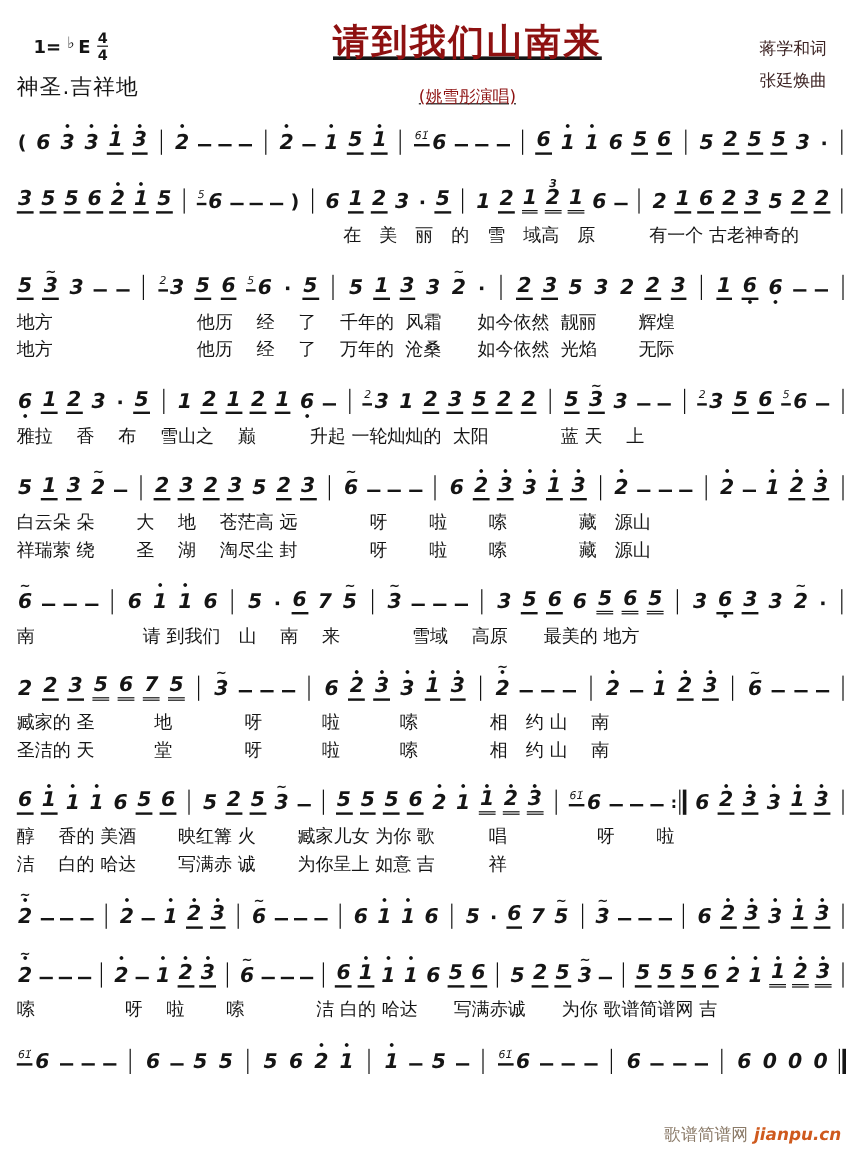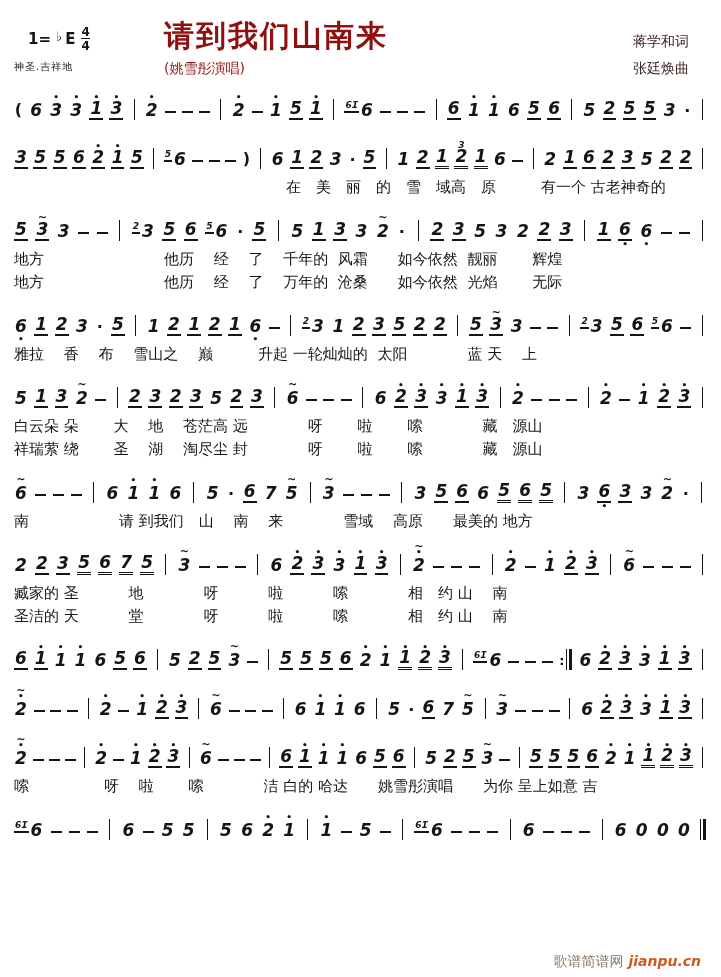--- a/index.html
+++ b/index.html
@@ -16,24 +16,24 @@
     font-family:"DejaVu Sans",sans-serif;color:var(--text);
     position:relative;padding:12px 14px;box-sizing:border-box;overflow:hidden;
   }
   
   .hdr{display:flex;align-items:flex-start;margin-bottom:6px;}
   .hdr-left{width:150px;padding-top:14px;}
   .key-line{display:flex;align-items:center;gap:3px;font-size:15px;font-weight:bold;padding-left:14px;}
   .flat{font-size:13px;position:relative;top:-3px;margin-left:2px;}
   .frac{display:inline-flex;flex-direction:column;align-items:center;line-height:1;font-size:12px;font-weight:bold;margin-left:3px;}
   .frac .den{border-top:1px solid var(--text);padding-top:1px;}
-  .mood{font-size:10px;margin-top:8px;letter-spacing:1px;}
-  .hdr-center{flex:1;text-align:left;}
+  .mood{font-size:18px;margin-top:8px;letter-spacing:1px;}
+  .hdr-center{flex:1;text-align:center;text-decoration:underline;}
   .title{font-size:30px;font-weight:bold;color:var(--title);letter-spacing:2px;line-height:1.2;margin-top:6px;}
-  .subtitle{font-size:14px;color:var(--title);margin-top:6px;}
+  .subtitle{font-size:14px;color:var(--title);margin-top:18px;}
   .hdr-right{width:92px;text-align:center;padding-top:16px;}
   .credit{font-size:14px;color:var(--credits);line-height:1.9;white-space:nowrap;}
   
   .systems{margin-top:4px;}
   .system{margin-bottom:9px;}
   .notation{display:flex;justify-content:space-between;align-items:flex-start;height:40px;}
   .tok{display:inline-flex;flex-direction:column;align-items:center;min-width:9px;}
   .sup{height:13px;display:flex;flex-direction:column;align-items:center;justify-content:flex-end;line-height:1;}
   .sup .dot{font-size:9px;line-height:5px;font-weight:bold;}
   .sup .trill{font-size:11px;line-height:6px;font-weight:bold;}
@@ -43,27 +43,27 @@
   .num.u1{border-bottom:2px solid var(--text);}
   .num.u2{border-bottom:3px double var(--text);}
   .sub{height:8px;display:flex;align-items:flex-start;}
   .sub .dot{font-size:9px;line-height:7px;font-weight:bold;}
   .dashline{display:inline-block;width:11px;border-top:2px solid var(--text);margin-bottom:7px;}
   .augdot{font-weight:bold;font-size:16px;line-height:16px;margin-bottom:1px;}
   .paren{font-size:16px;font-weight:bold;line-height:20px;}
   .vline{display:inline-block;width:0;border-left:1px solid var(--text);height:21px;}
   .vline.thick{border-left-width:3px;margin-left:2px;}
   .rdots{font-weight:bold;font-size:13px;line-height:19px;margin-right:2px;}
-  .grace{display:inline-flex;align-items:flex-end;gap:1px;font-size:9px;font-weight:bold;font-style:italic;
+  .grace{display:inline-flex;align-items:flex-end;gap:1px;font-size:9px;font-weight:normal;font-style:italic;
          border-bottom:2px double var(--text);margin-right:1px;transform:translateY(-7px);line-height:1.1;padding:0 1px;text-align:center;}
   
   .lyric-row{display:flex;font-size:15px;line-height:23px;}
   .lyric-text{white-space:pre;}
   
-  .watermark{position:absolute;right:20px;bottom:6px;font-size:14px;color:var(--wm);}
+  .watermark{position:absolute;right:20px;bottom:22px;font-size:14px;color:var(--wm);}
   .wm-domain{color:var(--wmd);font-weight:bold;font-style:italic;margin-left:5px;}
 </style>
 </head>
 <body>
 
 <div class="page">
 
   <div class="hdr">
     <div class="hdr-left">
       <div class="key-line">
@@ -2303,327 +2303,25 @@
             <span class="sub"></span>
           </span>
           <span class="tok bar">
             <span class="sup"></span>
             <span class="mid">
               <span class="vline"></span>
             </span>
             <span class="sub"></span>
           </span>
         </div>
-      </div>
-      <div class="system">
-        <div class="notation">
-          <span class="tok">
-            <span class="sup">
-              <span class="trill">~</span>
-              <span class="dot">•</span>
-            </span>
-            <span class="mid">
-              <span class="num">2</span>
-            </span>
-            <span class="sub"></span>
-          </span>
-          <span class="tok dash">
-            <span class="sup"></span>
-            <span class="mid">
-              <span class="dashline"></span>
-            </span>
-            <span class="sub"></span>
-          </span>
-          <span class="tok dash">
-            <span class="sup"></span>
-            <span class="mid">
-              <span class="dashline"></span>
-            </span>
-            <span class="sub"></span>
-          </span>
-          <span class="tok dash">
-            <span class="sup"></span>
-            <span class="mid">
-              <span class="dashline"></span>
-            </span>
-            <span class="sub"></span>
-          </span>
-          <span class="tok bar">
-            <span class="sup"></span>
-            <span class="mid">
-              <span class="vline"></span>
-            </span>
-            <span class="sub"></span>
-          </span>
-          <span class="tok">
-            <span class="sup">
-              <span class="dot">•</span>
-            </span>
-            <span class="mid">
-              <span class="num">2</span>
-            </span>
-            <span class="sub"></span>
-          </span>
-          <span class="tok dash">
-            <span class="sup"></span>
-            <span class="mid">
-              <span class="dashline"></span>
-            </span>
-            <span class="sub"></span>
-          </span>
-          <span class="tok">
-            <span class="sup">
-              <span class="dot">•</span>
-            </span>
-            <span class="mid">
-              <span class="num">1</span>
-            </span>
-            <span class="sub"></span>
-          </span>
-          <span class="tok">
-            <span class="sup">
-              <span class="dot">•</span>
-            </span>
-            <span class="mid">
-              <span class="num u1">2</span>
-            </span>
-            <span class="sub"></span>
-          </span>
-          <span class="tok">
-            <span class="sup">
-              <span class="dot">•</span>
-            </span>
-            <span class="mid">
-              <span class="num u1">3</span>
-            </span>
-            <span class="sub"></span>
-          </span>
-          <span class="tok bar">
-            <span class="sup"></span>
-            <span class="mid">
-              <span class="vline"></span>
-            </span>
-            <span class="sub"></span>
-          </span>
-          <span class="tok">
-            <span class="sup">
-              <span class="trill">~</span>
-            </span>
-            <span class="mid">
-              <span class="num">6</span>
-            </span>
-            <span class="sub"></span>
-          </span>
-          <span class="tok dash">
-            <span class="sup"></span>
-            <span class="mid">
-              <span class="dashline"></span>
-            </span>
-            <span class="sub"></span>
-          </span>
-          <span class="tok dash">
-            <span class="sup"></span>
-            <span class="mid">
-              <span class="dashline"></span>
-            </span>
-            <span class="sub"></span>
-          </span>
-          <span class="tok dash">
-            <span class="sup"></span>
-            <span class="mid">
-              <span class="dashline"></span>
-            </span>
-            <span class="sub"></span>
-          </span>
-          <span class="tok bar">
-            <span class="sup"></span>
-            <span class="mid">
-              <span class="vline"></span>
-            </span>
-            <span class="sub"></span>
-          </span>
-          <span class="tok">
-            <span class="sup"></span>
-            <span class="mid">
-              <span class="num">6</span>
-            </span>
-            <span class="sub"></span>
-          </span>
-          <span class="tok">
-            <span class="sup">
-              <span class="dot">•</span>
-            </span>
-            <span class="mid">
-              <span class="num">1</span>
-            </span>
-            <span class="sub"></span>
-          </span>
-          <span class="tok">
-            <span class="sup">
-              <span class="dot">•</span>
-            </span>
-            <span class="mid">
-              <span class="num">1</span>
-            </span>
-            <span class="sub"></span>
-          </span>
-          <span class="tok">
-            <span class="sup"></span>
-            <span class="mid">
-              <span class="num">6</span>
-            </span>
-            <span class="sub"></span>
-          </span>
-          <span class="tok bar">
-            <span class="sup"></span>
-            <span class="mid">
-              <span class="vline"></span>
-            </span>
-            <span class="sub"></span>
-          </span>
-          <span class="tok">
-            <span class="sup"></span>
-            <span class="mid">
-              <span class="num">5</span>
-            </span>
-            <span class="sub"></span>
-          </span>
-          <span class="tok">
-            <span class="sup"></span>
-            <span class="mid">
-              <span class="augdot">·</span>
-            </span>
-            <span class="sub"></span>
-          </span>
-          <span class="tok">
-            <span class="sup"></span>
-            <span class="mid">
-              <span class="num u1">6</span>
-            </span>
-            <span class="sub"></span>
-          </span>
-          <span class="tok">
-            <span class="sup"></span>
-            <span class="mid">
-              <span class="num">7</span>
-            </span>
-            <span class="sub"></span>
-          </span>
-          <span class="tok">
-            <span class="sup">
-              <span class="trill">~</span>
-            </span>
-            <span class="mid">
-              <span class="num">5</span>
-            </span>
-            <span class="sub"></span>
-          </span>
-          <span class="tok bar">
-            <span class="sup"></span>
-            <span class="mid">
-              <span class="vline"></span>
-            </span>
-            <span class="sub"></span>
-          </span>
-          <span class="tok">
-            <span class="sup">
-              <span class="trill">~</span>
-            </span>
-            <span class="mid">
-              <span class="num">3</span>
-            </span>
-            <span class="sub"></span>
-          </span>
-          <span class="tok dash">
-            <span class="sup"></span>
-            <span class="mid">
-              <span class="dashline"></span>
-            </span>
-            <span class="sub"></span>
-          </span>
-          <span class="tok dash">
-            <span class="sup"></span>
-            <span class="mid">
-              <span class="dashline"></span>
-            </span>
-            <span class="sub"></span>
-          </span>
-          <span class="tok dash">
-            <span class="sup"></span>
-            <span class="mid">
-              <span class="dashline"></span>
-            </span>
-            <span class="sub"></span>
-          </span>
-          <span class="tok bar">
-            <span class="sup"></span>
-            <span class="mid">
-              <span class="vline"></span>
-            </span>
-            <span class="sub"></span>
-          </span>
-          <span class="tok">
-            <span class="sup"></span>
-            <span class="mid">
-              <span class="num">6</span>
-            </span>
-            <span class="sub"></span>
-          </span>
-          <span class="tok">
-            <span class="sup">
-              <span class="dot">•</span>
-            </span>
-            <span class="mid">
-              <span class="num u1">2</span>
-            </span>
-            <span class="sub"></span>
-          </span>
-          <span class="tok">
-            <span class="sup">
-              <span class="dot">•</span>
-            </span>
-            <span class="mid">
-              <span class="num u1">3</span>
-            </span>
-            <span class="sub"></span>
-          </span>
-          <span class="tok">
-            <span class="sup">
-              <span class="dot">•</span>
-            </span>
-            <span class="mid">
-              <span class="num">3</span>
-            </span>
-            <span class="sub"></span>
-          </span>
-          <span class="tok">
-            <span class="sup">
-              <span class="dot">•</span>
-            </span>
-            <span class="mid">
-              <span class="num u1">1</span>
-            </span>
-            <span class="sub"></span>
-          </span>
-          <span class="tok">
-            <span class="sup">
-              <span class="dot">•</span>
-            </span>
-            <span class="mid">
-              <span class="num u1">3</span>
-            </span>
-            <span class="sub"></span>
-          </span>
-          <span class="tok bar">
-            <span class="sup"></span>
-            <span class="mid">
-              <span class="vline"></span>
-            </span>
-            <span class="sub"></span>
-          </span>
+        <div class="lyric-row">
+          <span class="lyric-text">醇　 香的 美酒　　 映红篝 火　　 臧家儿女 为你 歌　　　唱　　　　　呀　　 啦</span>
+        </div>
+        <div class="lyric-row">
+          <span class="lyric-text">洁　 白的 哈达　　 写满赤 诚　　 为你呈上 如意 吉　　　祥</span>
         </div>
       </div>
       <div class="system">
         <div class="notation">
           <span class="tok">
             <span class="sup">
               <span class="trill">~</span>
               <span class="dot">•</span>
             </span>
             <span class="mid">
@@ -2742,20 +2440,328 @@
           <span class="tok bar">
             <span class="sup"></span>
             <span class="mid">
               <span class="vline"></span>
             </span>
             <span class="sub"></span>
           </span>
           <span class="tok">
             <span class="sup"></span>
             <span class="mid">
+              <span class="num">6</span>
+            </span>
+            <span class="sub"></span>
+          </span>
+          <span class="tok">
+            <span class="sup">
+              <span class="dot">•</span>
+            </span>
+            <span class="mid">
+              <span class="num">1</span>
+            </span>
+            <span class="sub"></span>
+          </span>
+          <span class="tok">
+            <span class="sup">
+              <span class="dot">•</span>
+            </span>
+            <span class="mid">
+              <span class="num">1</span>
+            </span>
+            <span class="sub"></span>
+          </span>
+          <span class="tok">
+            <span class="sup"></span>
+            <span class="mid">
+              <span class="num">6</span>
+            </span>
+            <span class="sub"></span>
+          </span>
+          <span class="tok bar">
+            <span class="sup"></span>
+            <span class="mid">
+              <span class="vline"></span>
+            </span>
+            <span class="sub"></span>
+          </span>
+          <span class="tok">
+            <span class="sup"></span>
+            <span class="mid">
+              <span class="num">5</span>
+            </span>
+            <span class="sub"></span>
+          </span>
+          <span class="tok">
+            <span class="sup"></span>
+            <span class="mid">
+              <span class="augdot">·</span>
+            </span>
+            <span class="sub"></span>
+          </span>
+          <span class="tok">
+            <span class="sup"></span>
+            <span class="mid">
+              <span class="num u1">6</span>
+            </span>
+            <span class="sub"></span>
+          </span>
+          <span class="tok">
+            <span class="sup"></span>
+            <span class="mid">
+              <span class="num">7</span>
+            </span>
+            <span class="sub"></span>
+          </span>
+          <span class="tok">
+            <span class="sup">
+              <span class="trill">~</span>
+            </span>
+            <span class="mid">
+              <span class="num">5</span>
+            </span>
+            <span class="sub"></span>
+          </span>
+          <span class="tok bar">
+            <span class="sup"></span>
+            <span class="mid">
+              <span class="vline"></span>
+            </span>
+            <span class="sub"></span>
+          </span>
+          <span class="tok">
+            <span class="sup">
+              <span class="trill">~</span>
+            </span>
+            <span class="mid">
+              <span class="num">3</span>
+            </span>
+            <span class="sub"></span>
+          </span>
+          <span class="tok dash">
+            <span class="sup"></span>
+            <span class="mid">
+              <span class="dashline"></span>
+            </span>
+            <span class="sub"></span>
+          </span>
+          <span class="tok dash">
+            <span class="sup"></span>
+            <span class="mid">
+              <span class="dashline"></span>
+            </span>
+            <span class="sub"></span>
+          </span>
+          <span class="tok dash">
+            <span class="sup"></span>
+            <span class="mid">
+              <span class="dashline"></span>
+            </span>
+            <span class="sub"></span>
+          </span>
+          <span class="tok bar">
+            <span class="sup"></span>
+            <span class="mid">
+              <span class="vline"></span>
+            </span>
+            <span class="sub"></span>
+          </span>
+          <span class="tok">
+            <span class="sup"></span>
+            <span class="mid">
+              <span class="num">6</span>
+            </span>
+            <span class="sub"></span>
+          </span>
+          <span class="tok">
+            <span class="sup">
+              <span class="dot">•</span>
+            </span>
+            <span class="mid">
+              <span class="num u1">2</span>
+            </span>
+            <span class="sub"></span>
+          </span>
+          <span class="tok">
+            <span class="sup">
+              <span class="dot">•</span>
+            </span>
+            <span class="mid">
+              <span class="num u1">3</span>
+            </span>
+            <span class="sub"></span>
+          </span>
+          <span class="tok">
+            <span class="sup">
+              <span class="dot">•</span>
+            </span>
+            <span class="mid">
+              <span class="num">3</span>
+            </span>
+            <span class="sub"></span>
+          </span>
+          <span class="tok">
+            <span class="sup">
+              <span class="dot">•</span>
+            </span>
+            <span class="mid">
+              <span class="num u1">1</span>
+            </span>
+            <span class="sub"></span>
+          </span>
+          <span class="tok">
+            <span class="sup">
+              <span class="dot">•</span>
+            </span>
+            <span class="mid">
+              <span class="num u1">3</span>
+            </span>
+            <span class="sub"></span>
+          </span>
+          <span class="tok bar">
+            <span class="sup"></span>
+            <span class="mid">
+              <span class="vline"></span>
+            </span>
+            <span class="sub"></span>
+          </span>
+        </div>
+      </div>
+      <div class="system">
+        <div class="notation">
+          <span class="tok">
+            <span class="sup">
+              <span class="trill">~</span>
+              <span class="dot">•</span>
+            </span>
+            <span class="mid">
+              <span class="num">2</span>
+            </span>
+            <span class="sub"></span>
+          </span>
+          <span class="tok dash">
+            <span class="sup"></span>
+            <span class="mid">
+              <span class="dashline"></span>
+            </span>
+            <span class="sub"></span>
+          </span>
+          <span class="tok dash">
+            <span class="sup"></span>
+            <span class="mid">
+              <span class="dashline"></span>
+            </span>
+            <span class="sub"></span>
+          </span>
+          <span class="tok dash">
+            <span class="sup"></span>
+            <span class="mid">
+              <span class="dashline"></span>
+            </span>
+            <span class="sub"></span>
+          </span>
+          <span class="tok bar">
+            <span class="sup"></span>
+            <span class="mid">
+              <span class="vline"></span>
+            </span>
+            <span class="sub"></span>
+          </span>
+          <span class="tok">
+            <span class="sup">
+              <span class="dot">•</span>
+            </span>
+            <span class="mid">
+              <span class="num">2</span>
+            </span>
+            <span class="sub"></span>
+          </span>
+          <span class="tok dash">
+            <span class="sup"></span>
+            <span class="mid">
+              <span class="dashline"></span>
+            </span>
+            <span class="sub"></span>
+          </span>
+          <span class="tok">
+            <span class="sup">
+              <span class="dot">•</span>
+            </span>
+            <span class="mid">
+              <span class="num">1</span>
+            </span>
+            <span class="sub"></span>
+          </span>
+          <span class="tok">
+            <span class="sup">
+              <span class="dot">•</span>
+            </span>
+            <span class="mid">
+              <span class="num u1">2</span>
+            </span>
+            <span class="sub"></span>
+          </span>
+          <span class="tok">
+            <span class="sup">
+              <span class="dot">•</span>
+            </span>
+            <span class="mid">
+              <span class="num u1">3</span>
+            </span>
+            <span class="sub"></span>
+          </span>
+          <span class="tok bar">
+            <span class="sup"></span>
+            <span class="mid">
+              <span class="vline"></span>
+            </span>
+            <span class="sub"></span>
+          </span>
+          <span class="tok">
+            <span class="sup">
+              <span class="trill">~</span>
+            </span>
+            <span class="mid">
+              <span class="num">6</span>
+            </span>
+            <span class="sub"></span>
+          </span>
+          <span class="tok dash">
+            <span class="sup"></span>
+            <span class="mid">
+              <span class="dashline"></span>
+            </span>
+            <span class="sub"></span>
+          </span>
+          <span class="tok dash">
+            <span class="sup"></span>
+            <span class="mid">
+              <span class="dashline"></span>
+            </span>
+            <span class="sub"></span>
+          </span>
+          <span class="tok dash">
+            <span class="sup"></span>
+            <span class="mid">
+              <span class="dashline"></span>
+            </span>
+            <span class="sub"></span>
+          </span>
+          <span class="tok bar">
+            <span class="sup"></span>
+            <span class="mid">
+              <span class="vline"></span>
+            </span>
+            <span class="sub"></span>
+          </span>
+          <span class="tok">
+            <span class="sup"></span>
+            <span class="mid">
               <span class="num u1">6</span>
             </span>
             <span class="sub"></span>
           </span>
           <span class="tok">
             <span class="sup">
               <span class="dot">•</span>
             </span>
             <span class="mid">
               <span class="num u1">1</span>
@@ -2927,21 +2933,21 @@
           </span>
           <span class="tok bar">
             <span class="sup"></span>
             <span class="mid">
               <span class="vline"></span>
             </span>
             <span class="sub"></span>
           </span>
         </div>
         <div class="lyric-row">
-          <span class="lyric-text">嗦　　　　　呀　 啦　　 嗦　　　　洁 白的 哈达　　姚雪彤演唱　　为你 呈上如意 吉</span>
+          <span class="lyric-text">嗦　　　　　呀　 啦　　 嗦　　　　洁 白的 哈达　　写满赤诚　　为你 歌谱简谱网 吉</span>
         </div>
       </div>
       <div class="system">
         <div class="notation">
           <span class="tok">
             <span class="sup"></span>
             <span class="mid">
               <span class="grace">61̇</span>
               <span class="num">6</span>
             </span>

